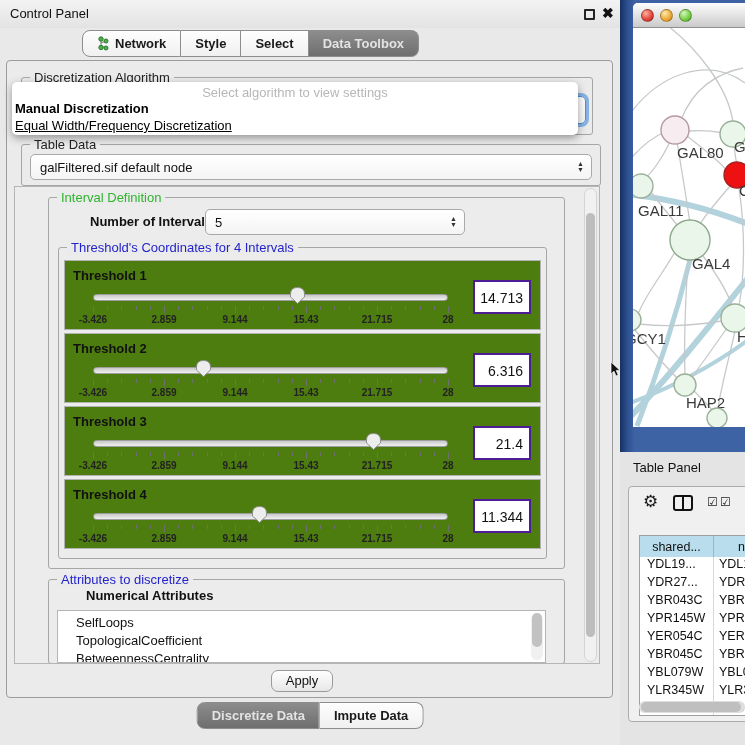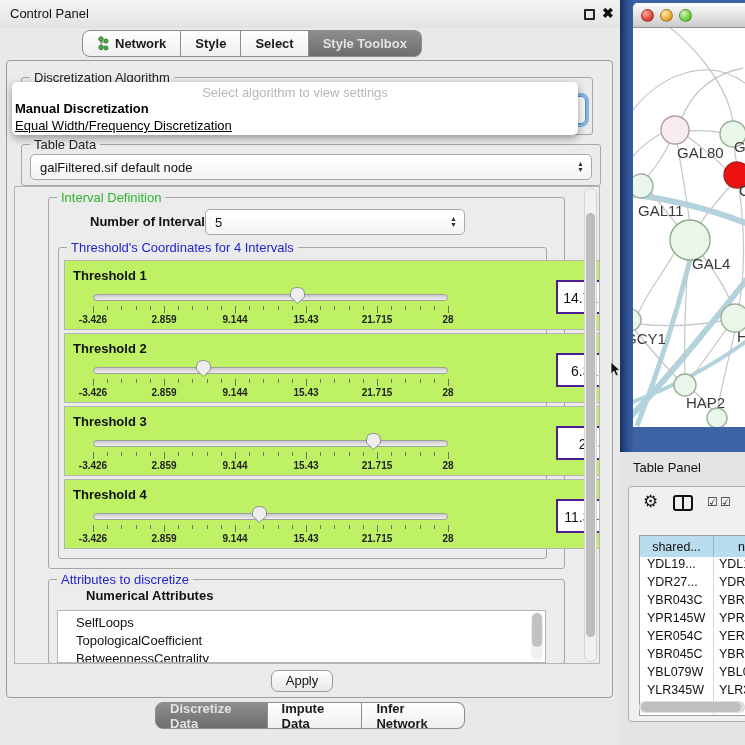--- a/index.html
+++ b/index.html
@@ -42,21 +42,21 @@
   .popup .opt1{position:absolute;left:3px;top:19px;font-size:13px;font-weight:bold;color:#000;}
   .popup .opt2{position:absolute;left:3px;top:36px;font-size:13px;color:#000;text-decoration:underline;}
 
   .scrollpane{position:absolute;left:14px;top:186px;width:586px;height:478px;border:1px solid #b5b5b5;background:#ececec;overflow:hidden;}
   .vscroll{position:absolute;right:2px;top:1px;bottom:1px;width:13px;background:#f1f1f1;border:1px solid #d4d4d4;border-radius:7px;}
   .vscroll .vthumb{position:absolute;left:1px;top:24px;width:9px;height:424px;background:#bdbdbd;border-radius:5px;}
 
   .lbl-bold{position:absolute;font-size:13px;font-weight:bold;color:#111;}
 
   
-  .th-row{position:relative;width:560px;height:70px;border:1px solid #b3b3b3;background:#bef264;margin-bottom:3px;}
+  .th-row{position:relative;width:477px;height:70px;border:1px solid #b3b3b3;background:#4d7c0f;margin-bottom:3px;}
   .th-label{position:absolute;left:8px;top:7px;font-size:13px;font-weight:bold;color:#111;}
   .slider{position:absolute;left:28px;top:26px;width:355px;height:40px;}
   .track{position:absolute;left:0;top:7px;width:100%;height:7px;border-radius:4px;border:1px solid #9e9e9e;
          background:linear-gradient(#c9c9c9,#f0f0f0);}
   .tick{position:absolute;top:19px;width:1px;height:4px;background:#6f6f6f;}
   .tick.major{height:7px;}
   .axlab{position:absolute;top:27px;transform:translateX(-50%);font-size:10px;font-weight:bold;color:#222;white-space:nowrap;}
   .thumb{position:absolute;top:-1px;width:17px;height:19px;}
   .th-value{position:absolute;right:9px;top:19px;width:58px;height:34px;background:#fff;border:2px solid #4c1d95;
             font-size:14px;color:#111;text-align:right;padding:8px 6px 0 0;}
@@ -127,21 +127,21 @@
         </svg>
         <span>Network</span>
       </div>
       <div class="tab">
           <span>Style</span>
         </div>
       <div class="tab">
           <span>Select</span>
         </div>
       <div class="tab active">
-          <span>Style Toolbox</span>
+          <span>Data Toolbox</span>
         </div>
     </div>
 
     <div class="mainbox">
 
       <div class="group" style="left:14px;top:16px;width:572px;height:58px;">
         <span class="gtitle">Discretization Algorithm</span>
         <div class="combo focused" style="left:8px;top:18px;width:556px;height:28px;">
           <span class="stepper">▲<br>▼</span>
         </div>
@@ -363,23 +363,20 @@
       <div class="apply-btn" style="left:264px;top:609px;border-radius:7px;">Apply</div>
     </div>
 
     <div class="tabbar bottom">
       <div class="tab active">
           <span>Discretize Data</span>
         </div>
       <div class="tab">
           <span>Impute Data</span>
         </div>
-      <div class="tab">
-          <span>Infer Network</span>
-        </div>
     </div>
 
     <div class="popup">
       <div class="ph">Select algorithm to view settings</div>
       <div class="opt1">Manual Discretization</div>
       <div class="opt2">Equal Width/Frequency Discretization</div>
     </div>
   </div>
 
   <div class="desktop">

